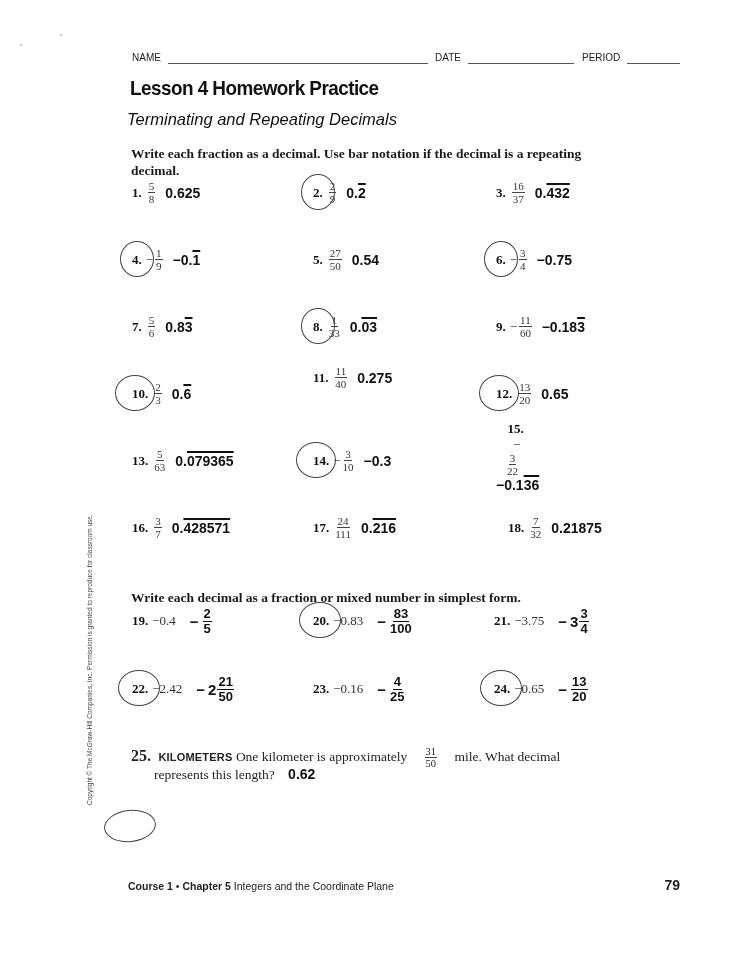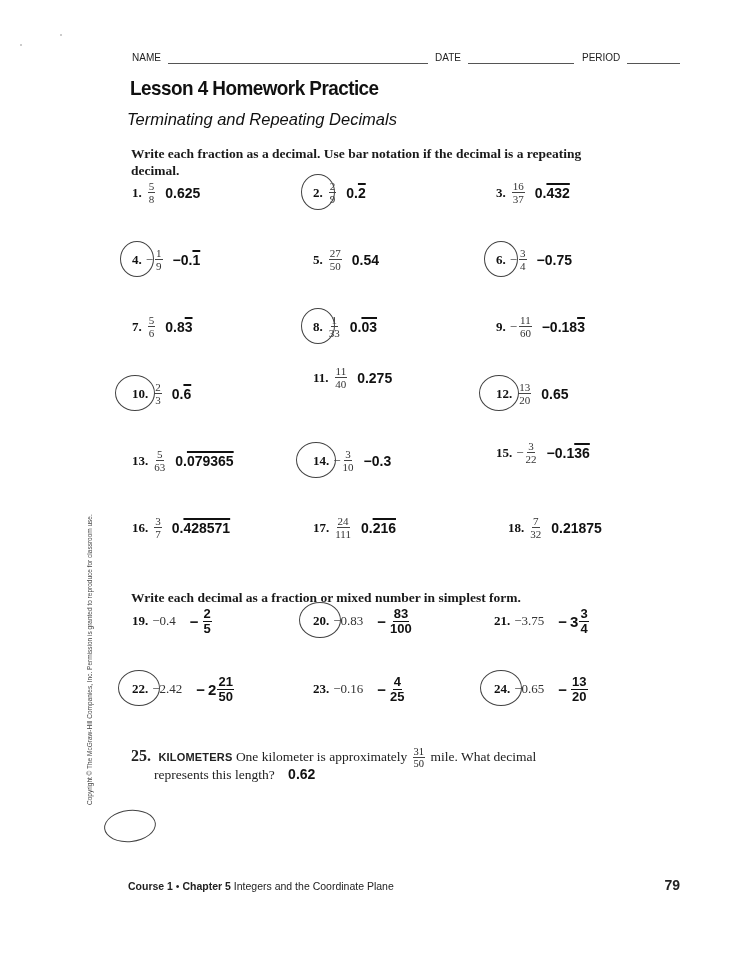--- a/index.html
+++ b/index.html
@@ -33,21 +33,21 @@
   .afrac .num { padding: 0 1px; border-bottom: 1.5px solid #111; }
   .asign { font-family: "Liberation Sans", sans-serif; font-weight: bold; font-size: 15px; margin-right: 3px; }
   .awhole { font-family: "Liberation Sans", sans-serif; font-weight: bold; font-size: 15px; margin-right: 1px; }
 
   .circle { position: absolute; border: 1.6px solid #444; border-radius: 50%; pointer-events: none; }
 
   .word { left: 131px; font-size: 13.5px; line-height: 17px; color: #222; }
   .word .pnum { font-size: 16px; }
   .word .kw { font-family: "Liberation Sans", sans-serif; font-weight: bold; font-size: 11px; letter-spacing: 0.2px; }
   .word .ans { margin-left: 10px; }
-  .inline-frac { display: inline-flex; flex-direction: column; align-items: center; vertical-align: middle; font-size: 10.5px; line-height: 11px; margin: 0 2px; }
+  .inline-frac { display: inline-flex; flex-direction: column; align-items: center; vertical-align: middle; font-size: 10.5px; line-height: 11px; margin: 0 14px; }
   .inline-frac .num { border-bottom: 0.8px solid #444; padding: 0 1px; }
 
   .footer { top: 880px; left: 128px; width: 552px; font-family: "Liberation Sans", sans-serif; font-size: 10.5px; color: #222; }
   .footer .b { font-weight: bold; }
   .pageno { position: absolute; right: 0; top: -3px; font-weight: bold; font-size: 14px; }
 
   .side { left: 86px; top: 805px; transform: rotate(-90deg); transform-origin: left top; font-family: "Liberation Sans", sans-serif; font-size: 6.5px; color: #444; white-space: nowrap; }
 
   .speck { width: 2px; height: 2px; background: #bbb; border-radius: 50%; }
 </style>
@@ -198,21 +198,21 @@
     <div class="prob" style="left: 313px; top: 444px;">
       <span class="pnum">14.</span>
       <span class="neg">−</span>
       <span class="frac">
         <span class="num">3</span>
         <span class="den">10</span>
       </span>
       <span class="ans"><span>−0.3</span><span class="bar"></span></span>
     </div>
     <div class="circle" style="left: 296px; top: 442px; width: 40px; height: 36px;"></div>
-    <div class="prob" style="left: 496px; top: 436px;">
+    <div class="prob" style="left: 496px; top: 421px; flex-direction: column;">
       <span class="pnum">15.</span>
       <span class="neg">−</span>
       <span class="frac">
         <span class="num">3</span>
         <span class="den">22</span>
       </span>
       <span class="ans"><span>−0.1</span><span class="bar">36</span></span>
     </div>
     <div class="prob" style="left: 132px; top: 511px;">
       <span class="pnum">16.</span>

